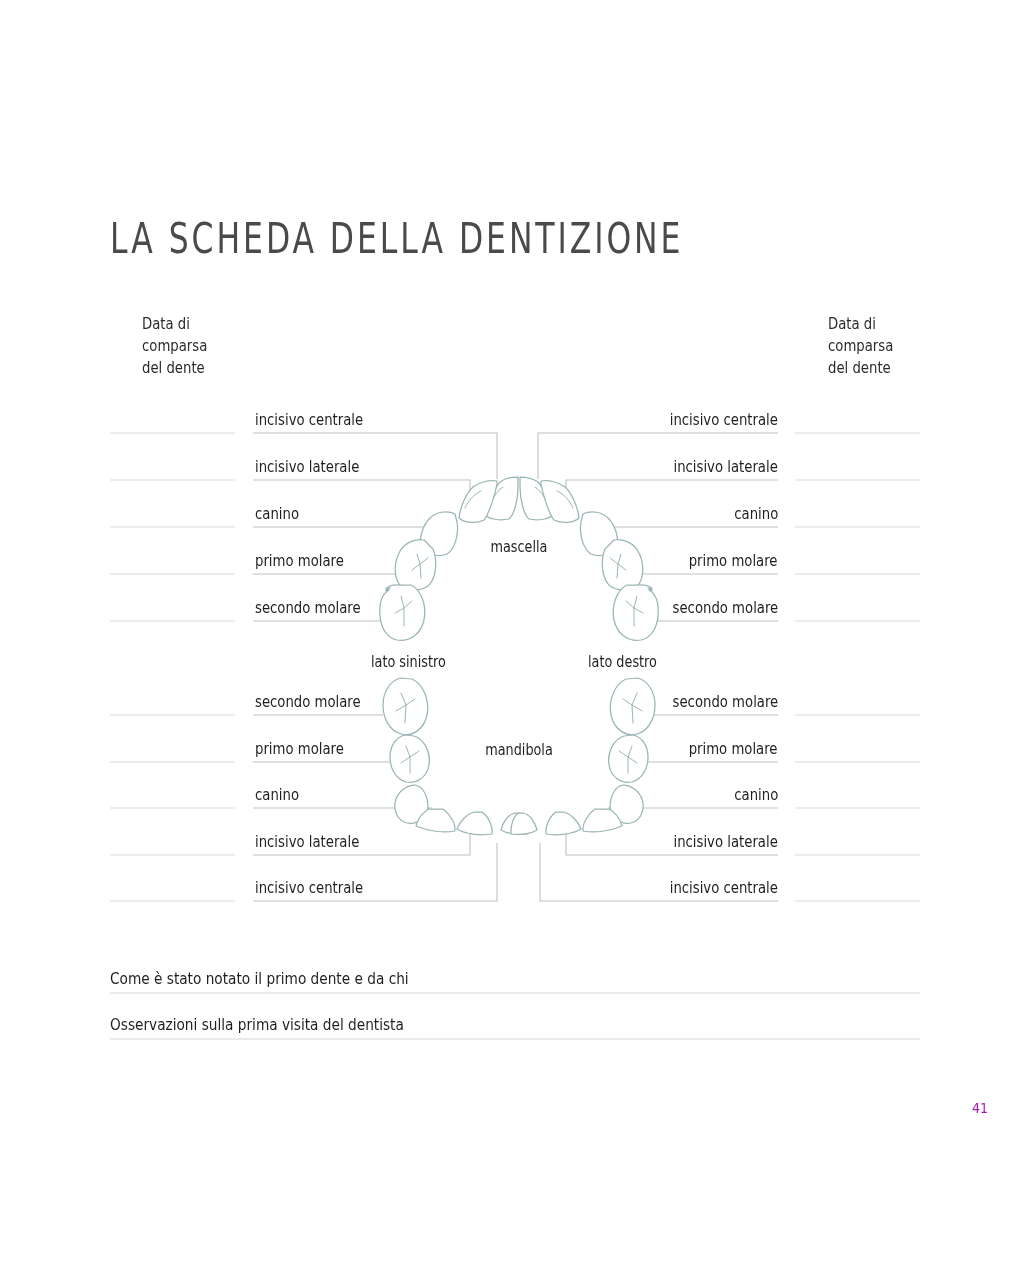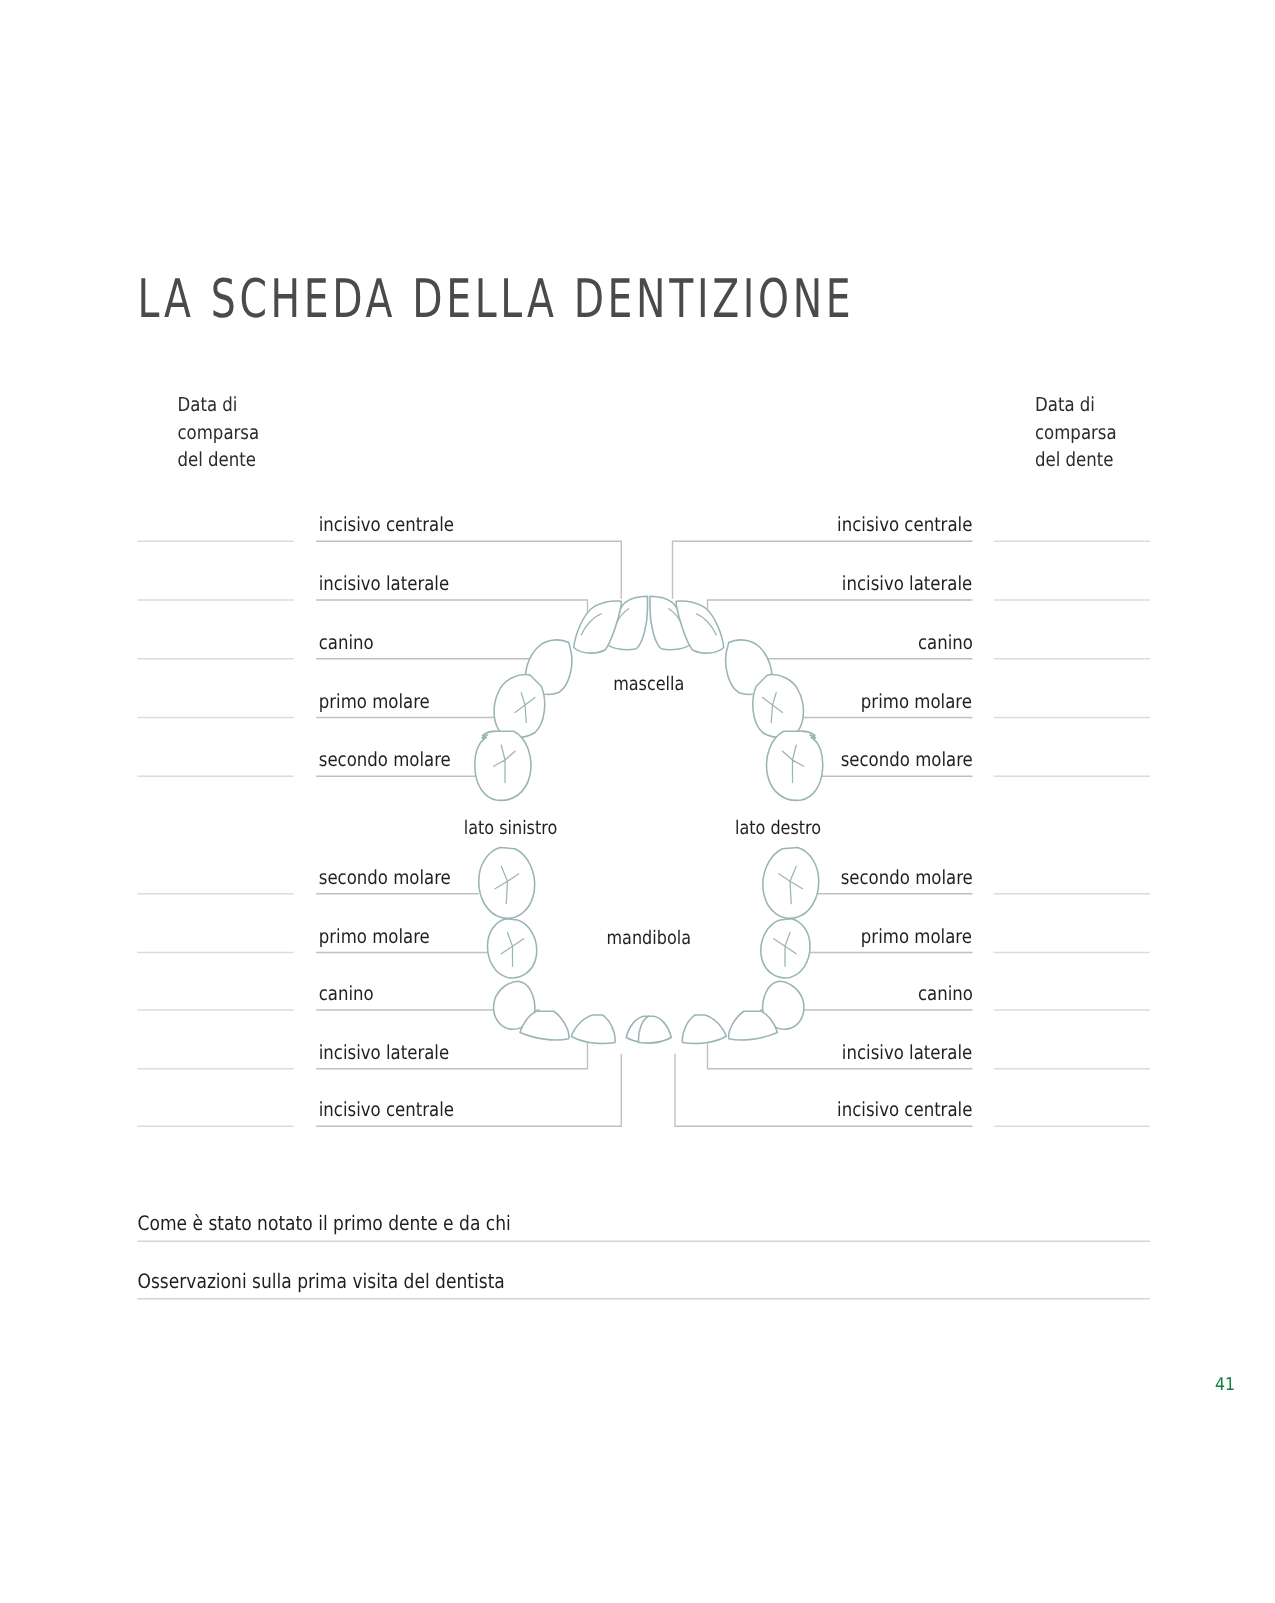--- a/index.html
+++ b/index.html
@@ -89,21 +89,21 @@
     transform-origin: left center;
   }
 
   
   .page-number {
     position: absolute;
     right: 32px;
     top: 1100px;
     font-family: "DejaVu Sans Condensed", "Liberation Sans Narrow", "Liberation Sans", sans-serif;
     font-size: 14px;
-    color: #15803d;
+    color: #a21caf;
   }
 
   
   svg.layer {
     position: absolute;
     left: 0;
     top: 0;
     width: 1020px;
     height: 1282px;
     pointer-events: none;

